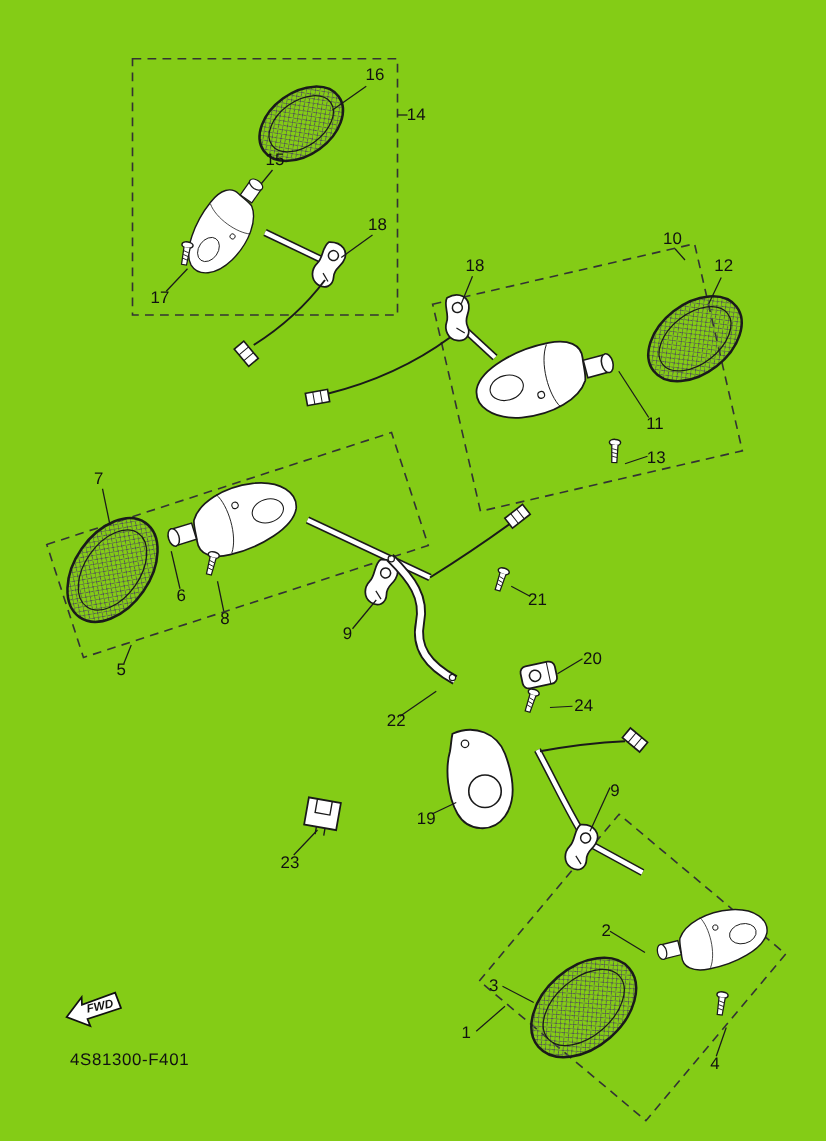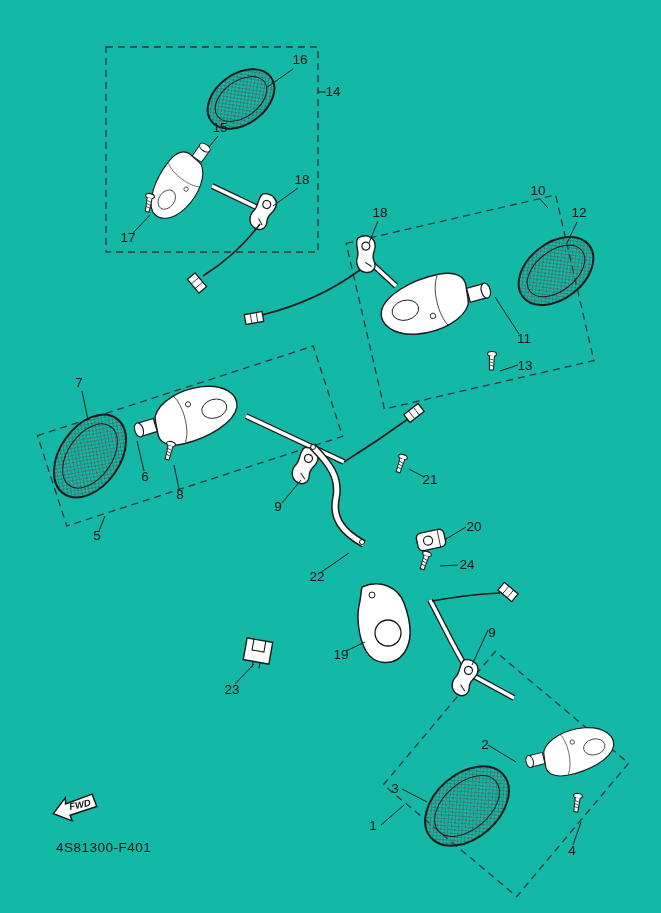--- a/index.html
+++ b/index.html
@@ -1,17 +1,17 @@
 <!DOCTYPE html>
 <html><head>
 <meta charset="utf-8">
 <style>
   html,body{margin:0;padding:0;background:#fff;}
   body{font-family:"Liberation Sans",sans-serif;}
-  .canvas{position:relative;width:661px;height:913px;background:#14b8a6;overflow:hidden;}
+  .canvas{position:relative;width:661px;height:913px;background:#84cc16;overflow:hidden;}
   svg{display:block;}
   svg text{font-family:"Liberation Sans",sans-serif;}
   .callout{font-size:13.5px;fill:#111;}
   .code-text{font-size:13.5px;fill:#111;letter-spacing:0.5px;}
   .fwd-text{font-size:9.5px;font-style:italic;font-weight:bold;fill:#111;}
 </style>
 </head>
 <body>
 
 <div class="canvas">

